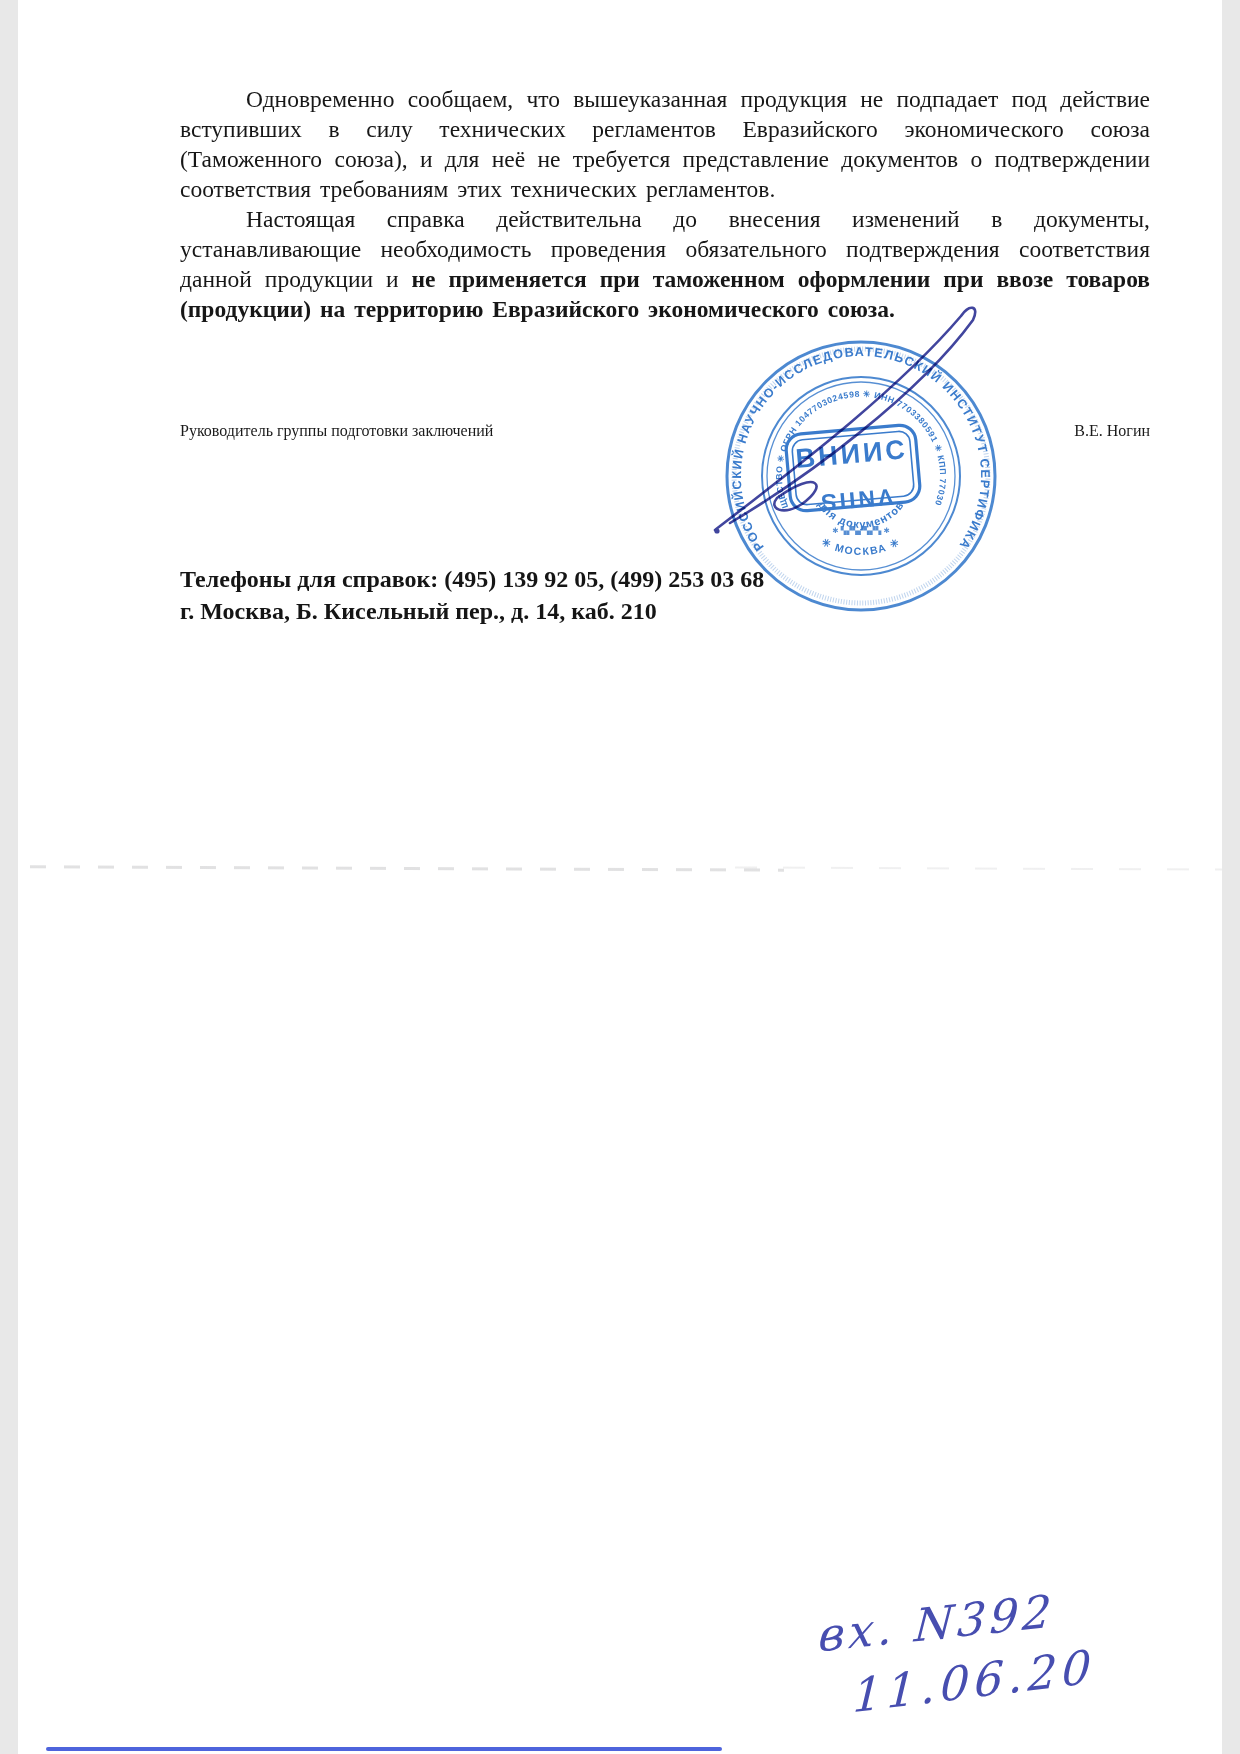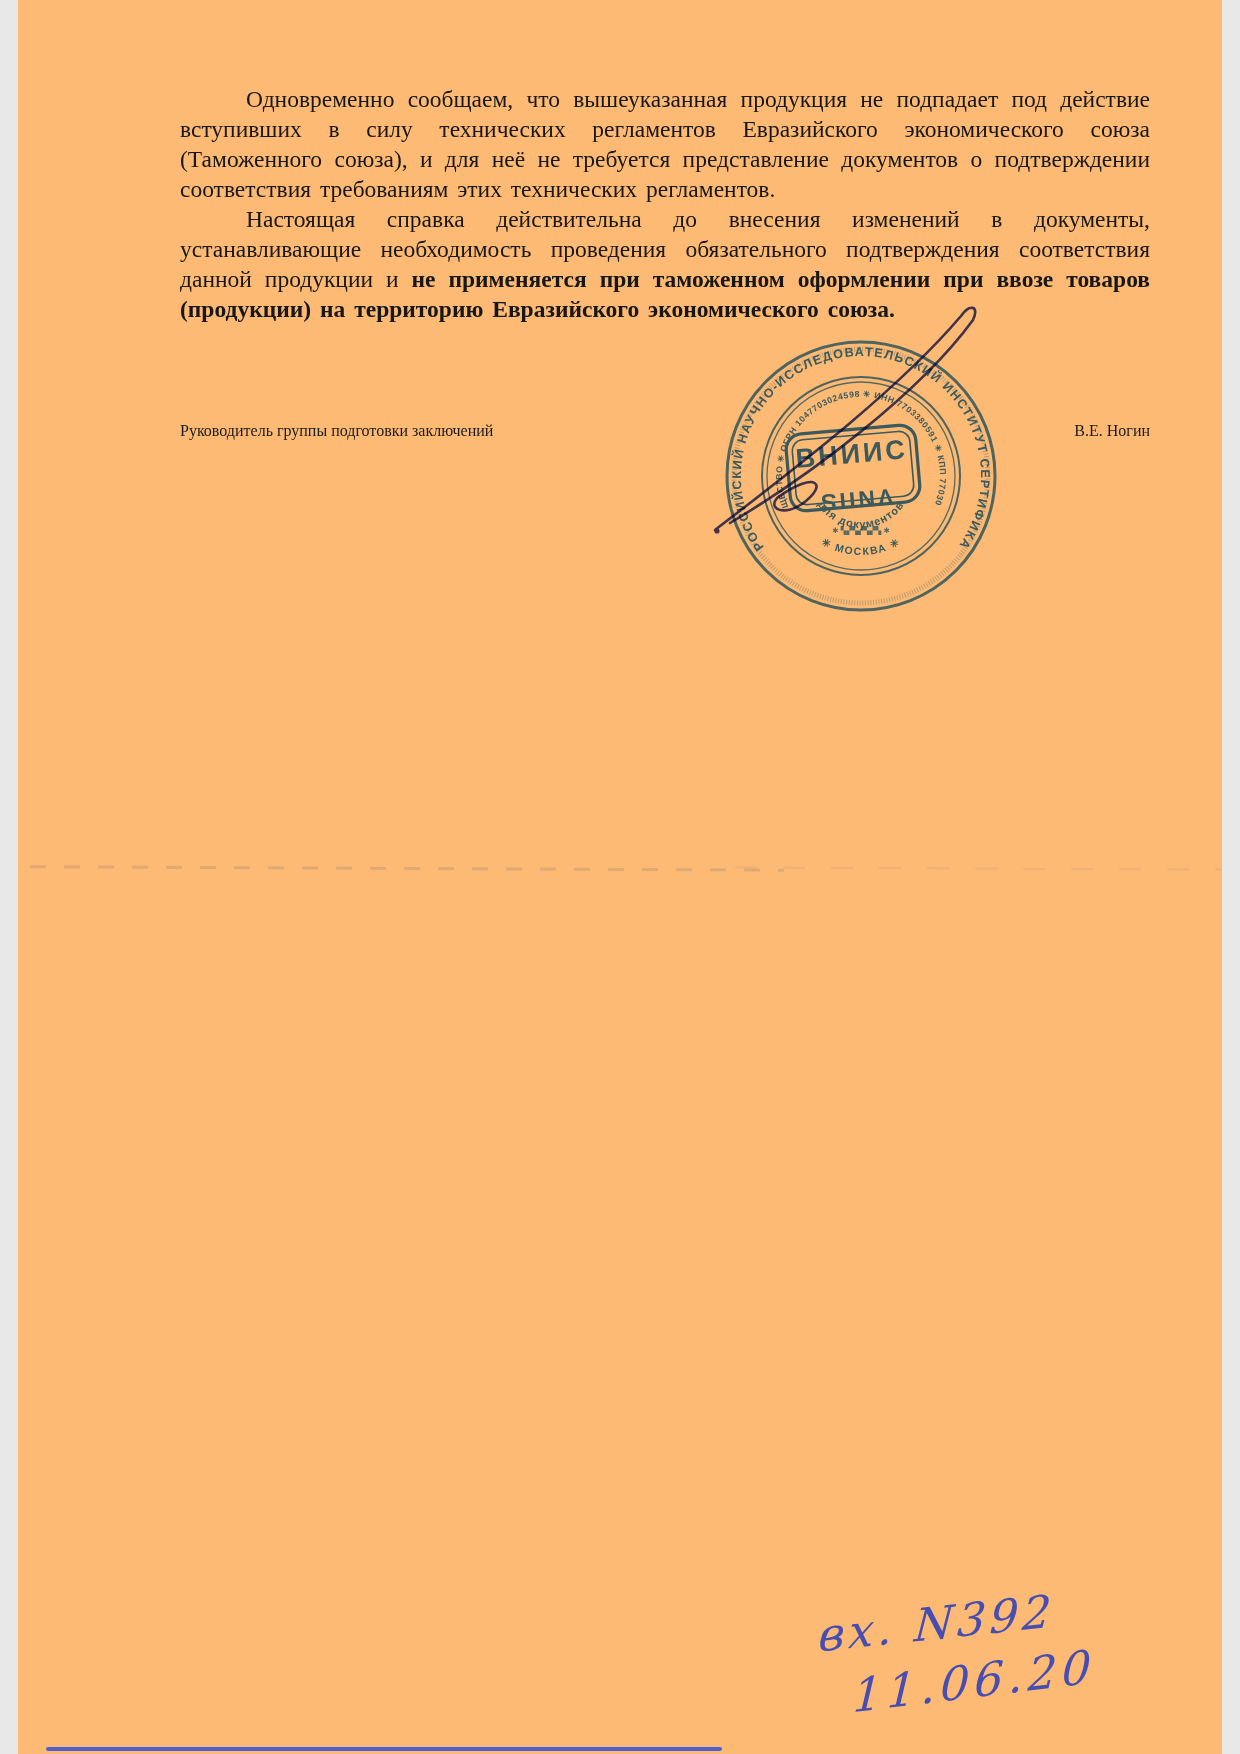--- a/index.html
+++ b/index.html
@@ -1,17 +1,17 @@
 <!DOCTYPE html>
 <html><head>
 <meta charset="utf-8">
 <style>
   html,body{margin:0;padding:0;background:#e8e8e8;}
   .page{
-    position:relative;width:1204px;height:1754px;background:#fdba74;
+    position:relative;width:1204px;height:1754px;background:#ffffff;
     font-family:"Liberation Serif", serif;color:#141414;overflow:hidden;margin:0 auto;
   }
   
   .body-text{position:absolute;left:162px;top:84px;width:970px;}
   .para{
     margin:0;font-size:23.5px;line-height:30px;text-align:justify;
     text-indent:66px;word-spacing:3px;color:#171717;
   }
   .para .bold{font-weight:bold;}
   
@@ -64,20 +64,24 @@
   <div class="body-text">
     <p class="para">Одновременно сообщаем, что вышеуказанная продукция не подпадает под действие вступивших в силу технических регламентов Евразийского экономического союза (Таможенного союза), и для неё не требуется представление документов о подтверждении соответствия требованиям этих технических регламентов.</p>
     <p class="para"><span>Настоящая справка действительна до внесения изменений в документы, устанавливающие необходимость проведения обязательного подтверждения соответствия данной продукции и </span><span class="bold">не применяется при таможенном оформлении при ввозе товаров (продукции) на территорию Евразийского экономического союза.</span></p>
   </div>
 
   <div class="sig-row">
     <span>Руководитель группы подготовки заключений</span>
     <span>В.Е. Ногин</span>
   </div>
 
+  <div class="contact">
+    <div>Телефоны для справок: (495) 139 92 05, (499) 253 03 68</div>
+    <div>г. Москва, Б. Кисельный пер., д. 14, каб. 210</div>
+  </div>
 
   <svg class="stamp" viewBox="0 0 280 280" xmlns="http://www.w3.org/2000/svg">
     <g fill="none" stroke="#2f74c9">
       <circle cx="140" cy="140" r="134" stroke-width="3" opacity=".9"></circle>
       <circle cx="140" cy="140" r="127" stroke-width="5" stroke="#7aa6dc" stroke-dasharray="1 1.7" opacity=".5"></circle>
       <circle cx="140" cy="140" r="99" stroke-width="2" opacity=".9"></circle>
       <circle cx="140" cy="140" r="94" stroke-width="1.3" opacity=".85"></circle>
     </g>
     <defs>
       <path id="arcOuter" d="M 41.7 208.8 A 120 120 0 1 1 238.3 208.8"></path>

